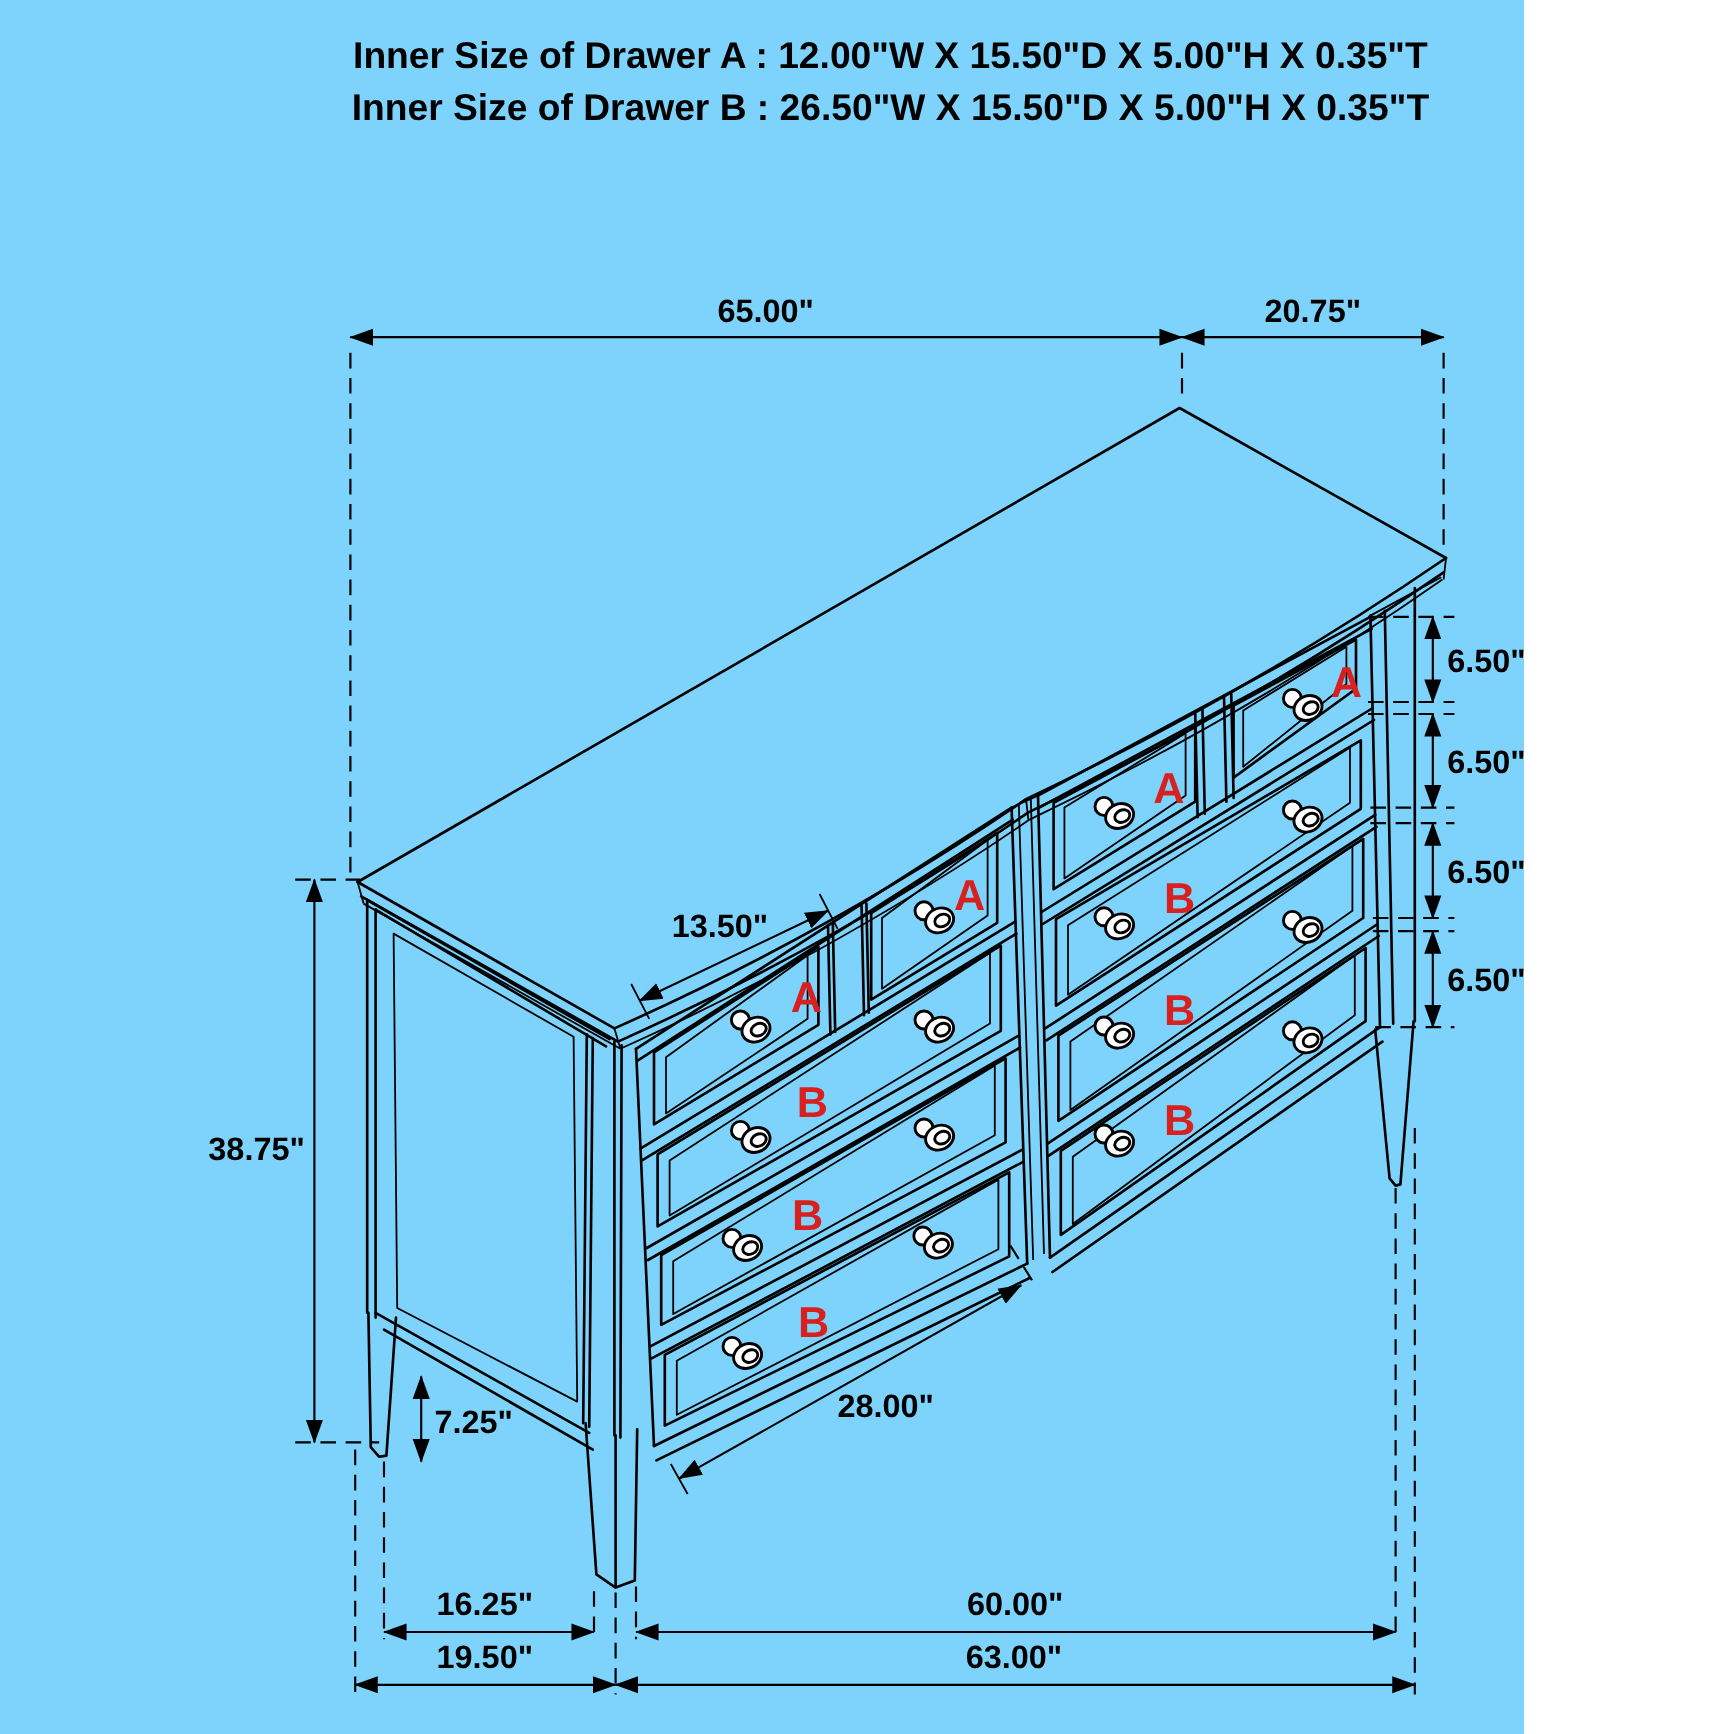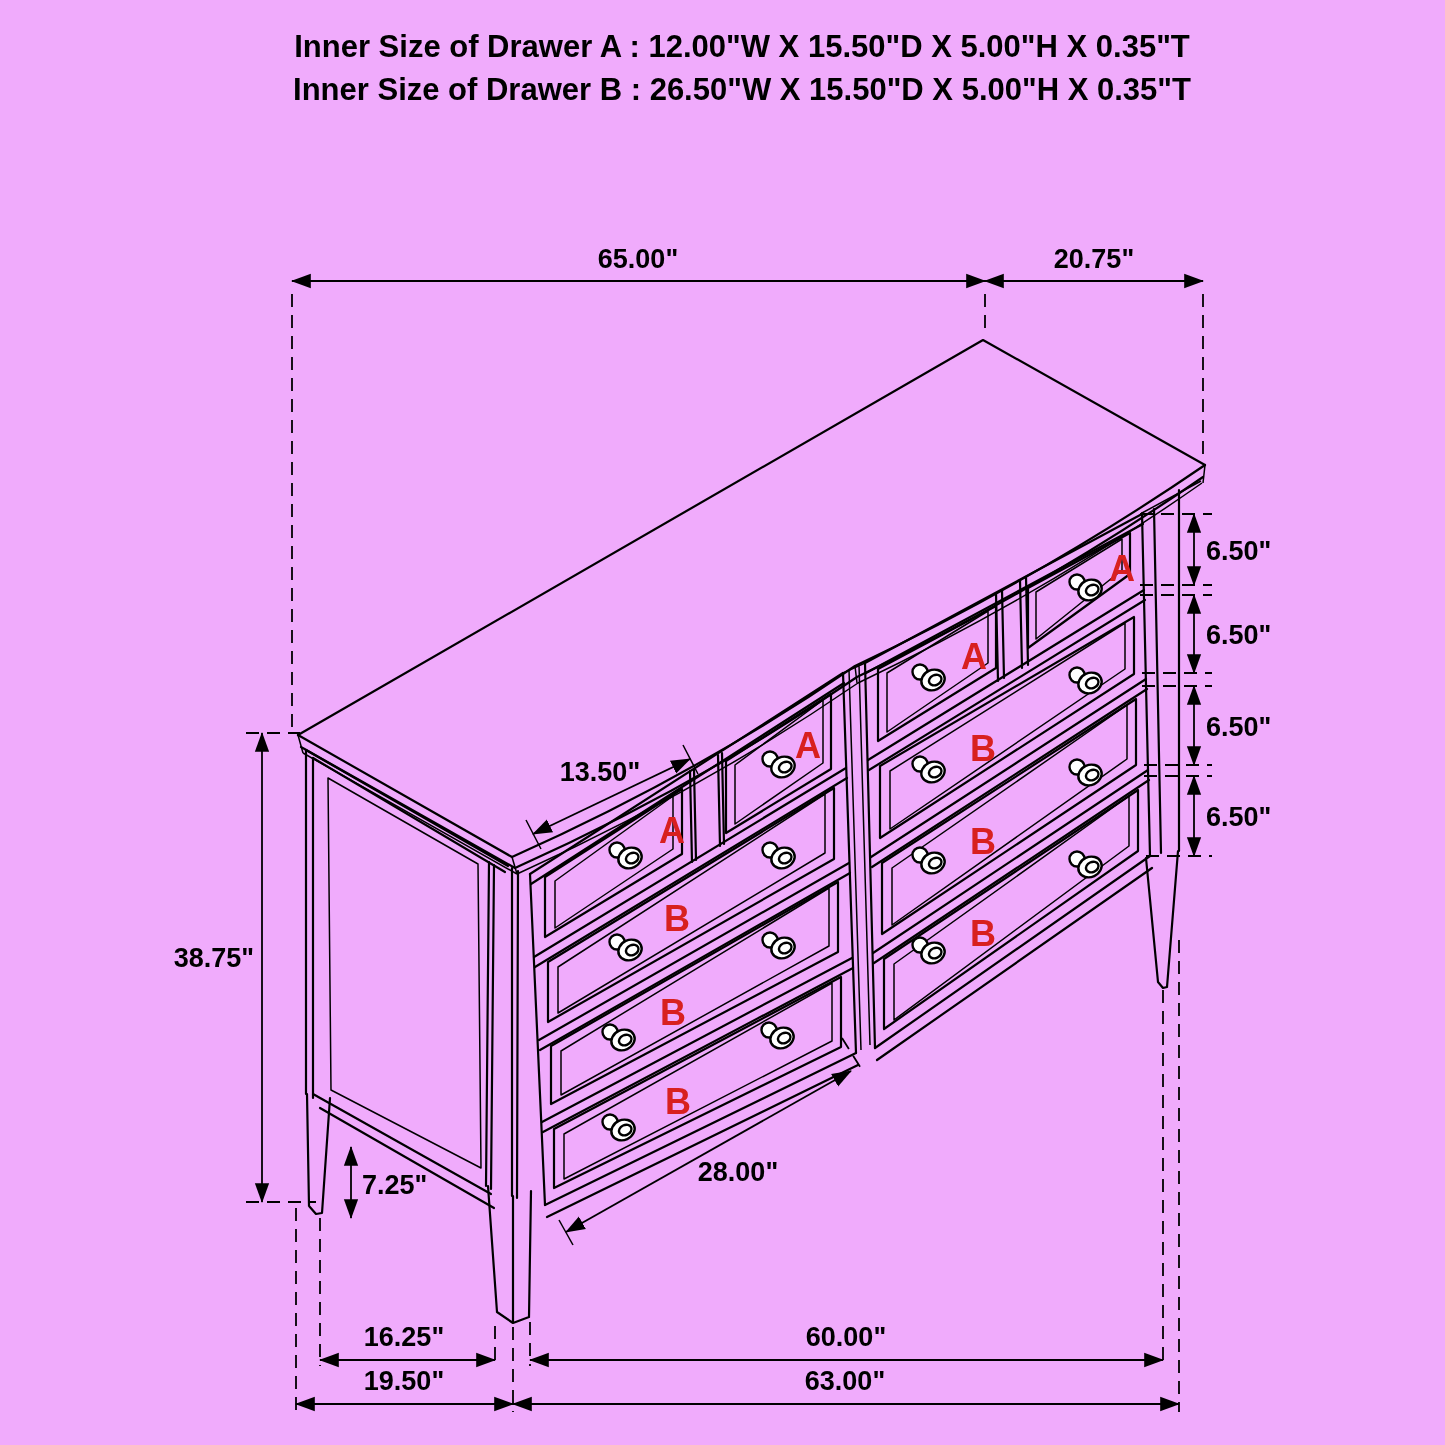--- a/index.html
+++ b/index.html
@@ -1,16 +1,16 @@
 <!DOCTYPE html>
 <html><head>
 <meta charset="utf-8">
 <style>
   html,body{margin:0;padding:0;background:#fff;}
-  .canvas{position:relative;width:1445px;height:1445px;background:#f0abfc;overflow:hidden;
+  .canvas{position:relative;width:1270px;height:1445px;background:#7dd3fc;overflow:hidden;
           font-family:"Liberation Sans",sans-serif;}
   svg{position:absolute;left:0;top:0;}
   .ln{stroke:#000;stroke-width:2.2;fill:none;stroke-linejoin:round;stroke-linecap:round;}
   .ln-thin{stroke:#000;stroke-width:1.5;fill:none;stroke-linejoin:round;}
   .dim{stroke:#000;stroke-width:1.8;fill:none;}
   .dash{stroke:#000;stroke-width:1.8;fill:none;stroke-dasharray:13 8;}
   .t-title{font-family:"Liberation Sans",sans-serif;font-weight:bold;font-size:31px;fill:#000;}
   .t-dim{font-family:"Liberation Sans",sans-serif;font-weight:bold;font-size:27px;fill:#000;}
   .t-red{font-family:"Liberation Sans",sans-serif;font-weight:bold;font-size:36px;fill:#d8201f;}
   .knob{fill:#fff;stroke:#000;stroke-width:2.4;}

